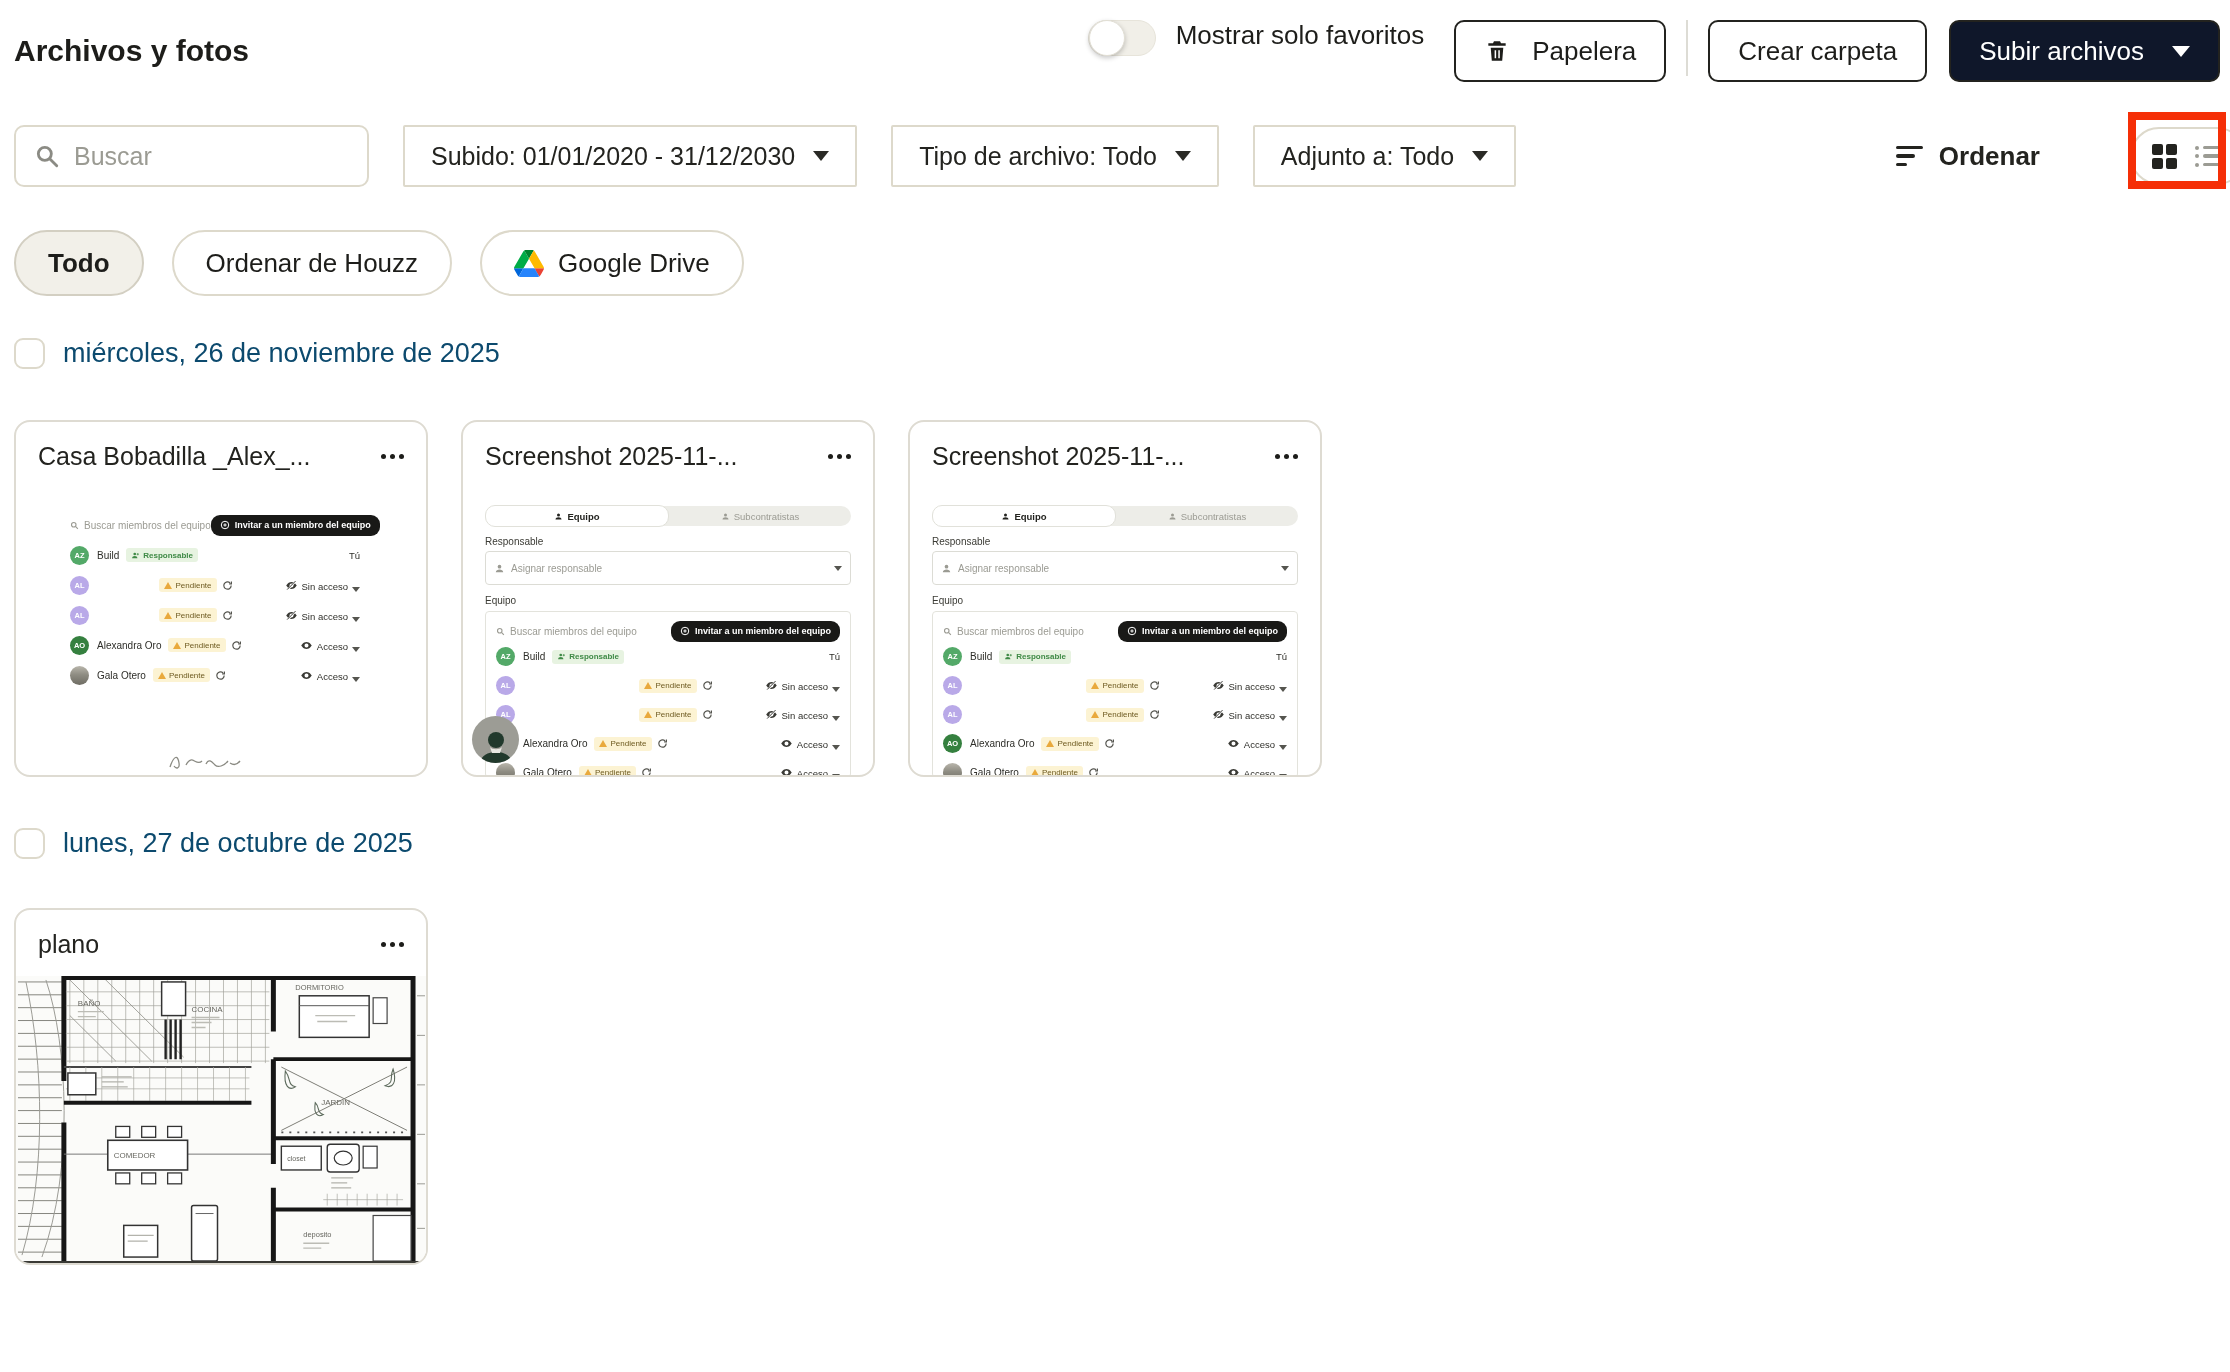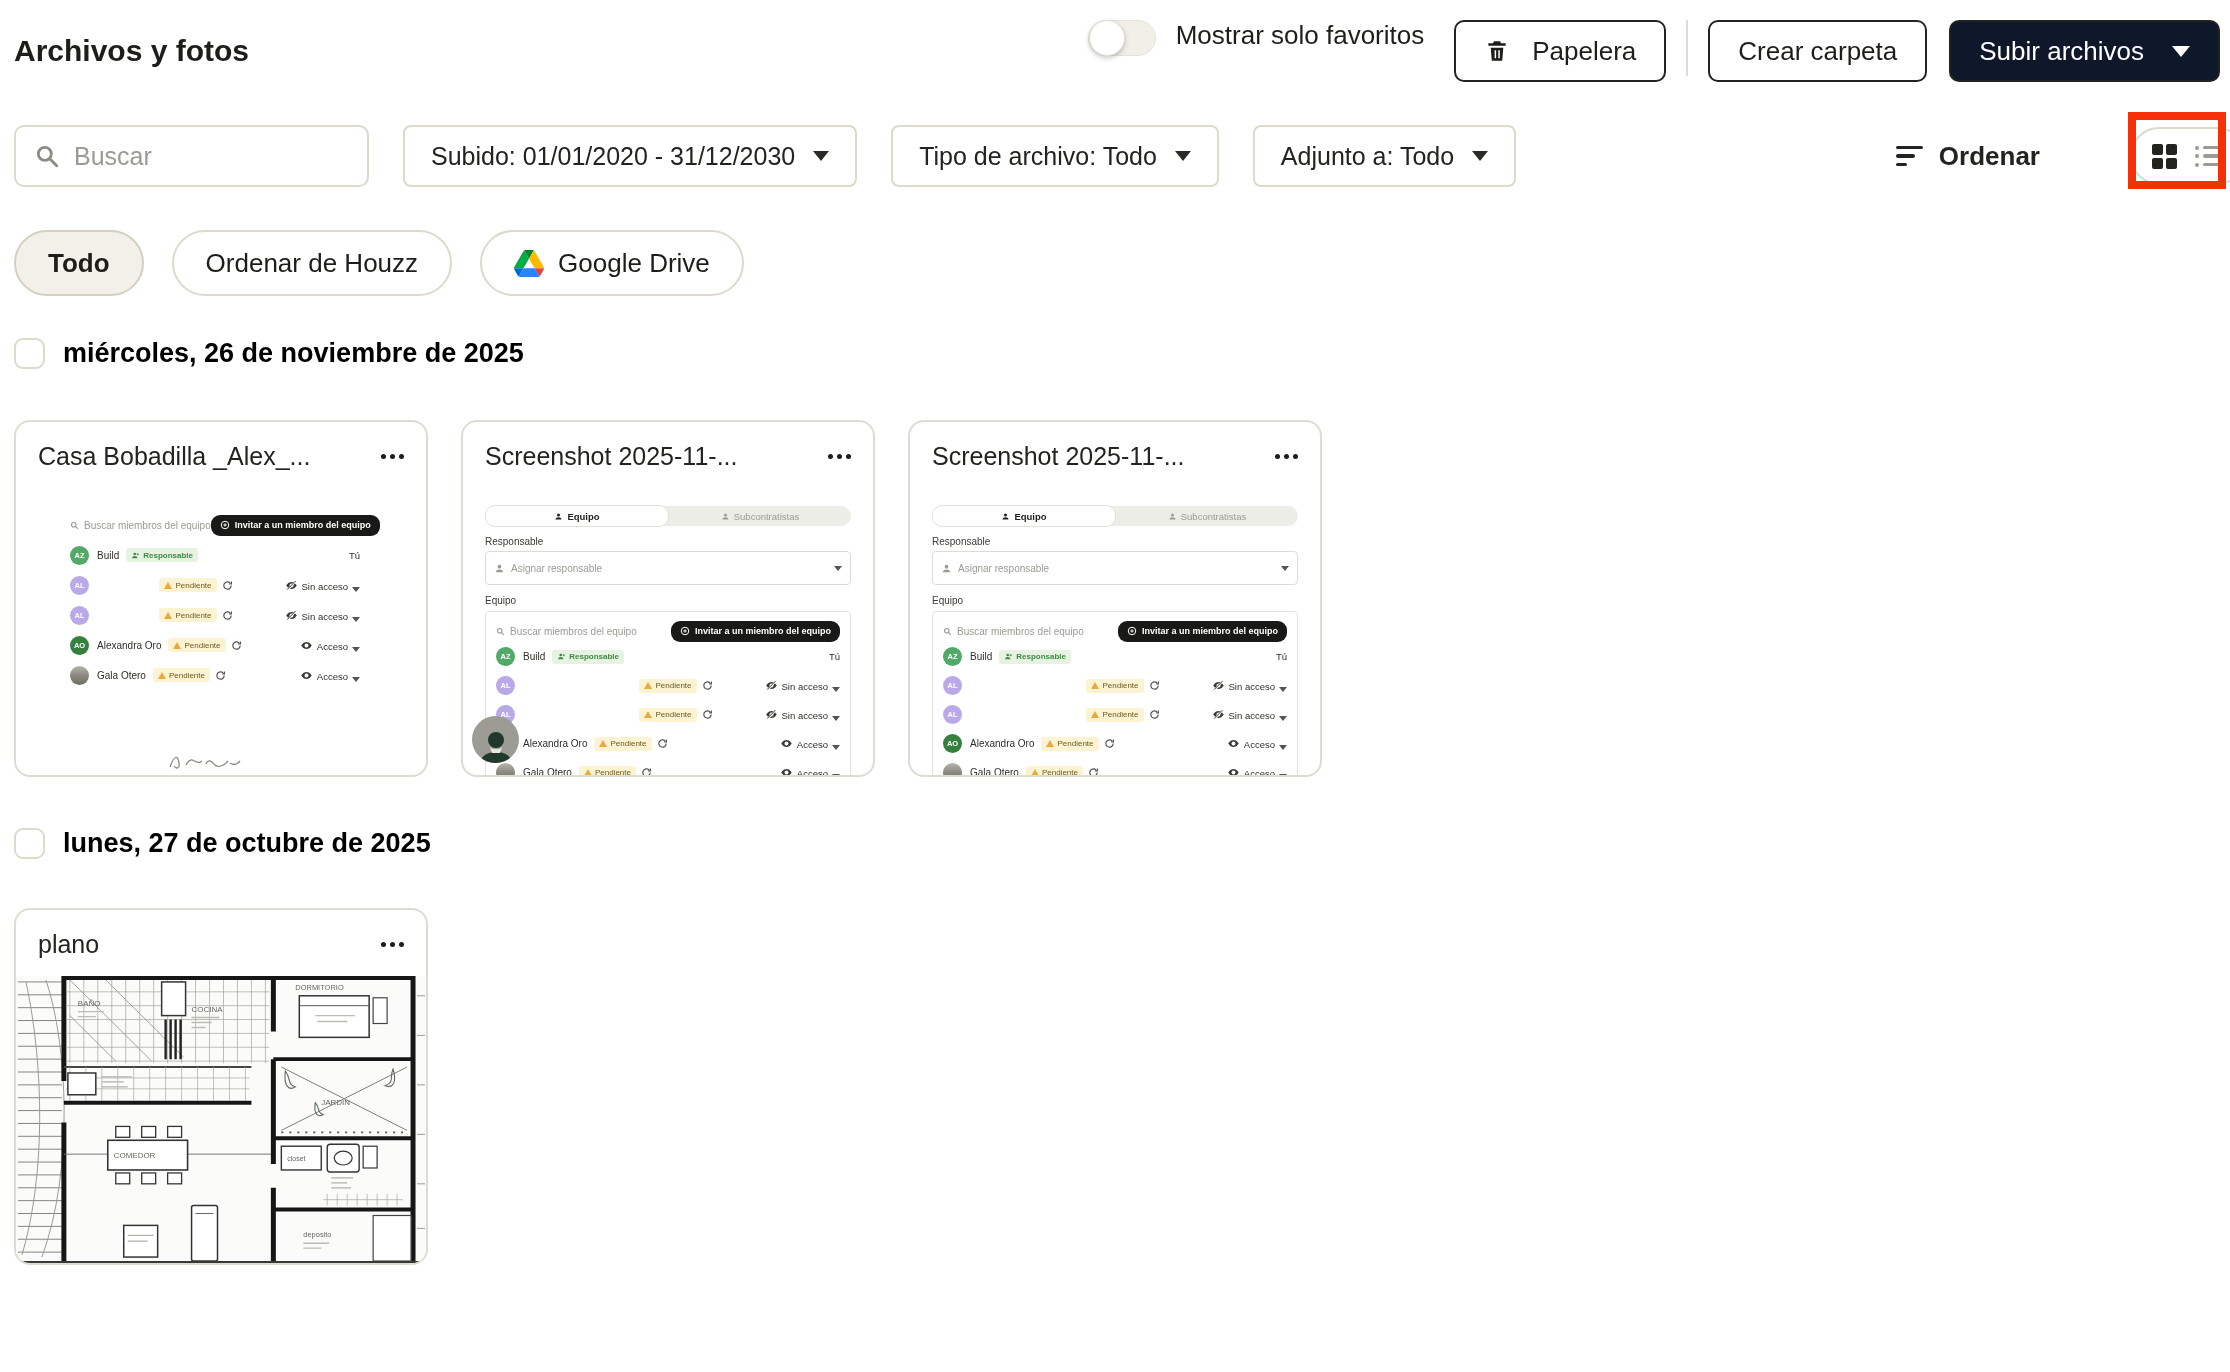--- a/index.html
+++ b/index.html
@@ -20,21 +20,21 @@
   .btn .tr-ic{width:26px;height:26px;display:inline-flex;}
   .caret-dn{width:0;height:0;border-left:9px solid transparent;border-right:9px solid transparent;border-top:11px solid #2a2a26;display:inline-block;}
   .caret-dn.white{border-top-color:#fff;margin-left:6px;}
 
   
   .filterbar{position:absolute;top:125px;left:14px;right:0;height:62px;display:flex;align-items:center;gap:34px;}
   .search-box{width:355px;height:62px;border:2px solid #ddd9cb;border-radius:10px;display:flex;align-items:center;padding:0 18px;gap:12px;box-sizing:border-box;background:#fff;}
   .search-box svg{flex:none;}
   .search-box input{border:none;outline:none;font-size:25px;color:#2a2a26;width:100%;font-family:inherit;background:transparent;}
   .search-box input::placeholder{color:#9b9b93;}
-  .dd{height:62px;border:2px solid #ddd9cb;border-radius:8px;display:flex;align-items:center;gap:18px;padding:0 26px;font-size:25px;color:#23231f;background:#fff;cursor:pointer;box-sizing:border-box;white-space:nowrap;}
+  .dd{height:62px;border:2px solid #ddd9cb;border-radius:2px;display:flex;align-items:center;gap:18px;padding:0 26px;font-size:25px;color:#23231f;background:#fff;cursor:pointer;box-sizing:border-box;white-space:nowrap;}
   .dd .caret-dn{border-left-width:8px;border-right-width:8px;border-top-width:10px;}
   .sort-group{margin-left:auto;display:flex;align-items:center;gap:16px;cursor:pointer;}
   .sort-icon{display:inline-flex;flex-direction:column;gap:5px;}
   .sort-icon i{display:block;height:3.5px;background:#23231f;border-radius:2px;}
   .sort-icon i:nth-child(1){width:27px;}.sort-icon i:nth-child(2){width:19px;}.sort-icon i:nth-child(3){width:11px;}
   .sort-label{font-size:26px;font-weight:600;color:#23231f;}
   .view-toggle{margin-left:56px;margin-right:-16px;width:116px;height:58px;border:2px solid #ddd9cb;border-radius:29px;display:flex;align-items:center;gap:18px;padding-left:20px;background:#fff;box-sizing:border-box;flex:none;}
   .grid-ic{display:grid;grid-template-columns:11px 11px;grid-template-rows:11px 11px;gap:3px;cursor:pointer;}
   .grid-ic i{background:#23231f;border-radius:2px;}
   .list-ic{display:flex;flex-direction:column;gap:4.5px;cursor:pointer;}
@@ -47,21 +47,21 @@
   .chips{position:absolute;top:230px;left:14px;display:flex;gap:28px;align-items:center;}
   .chip{height:66px;border:2px solid #ddd9cb;border-radius:33px;background:#fff;display:flex;align-items:center;gap:14px;padding:14px 32px;font-size:26px;color:#1d1d1a;cursor:pointer;box-sizing:border-box;font-weight:500;}
   .chip.selected{background:#f2f0e9;border-color:#d3cfc2;font-weight:600;}
   .chip .gdrive{width:30px;height:27px;}
 
   
   .section-head{display:flex;align-items:center;gap:18px;}
   .sec1{position:absolute;top:338px;left:14px;}
   .sec2{position:absolute;top:828px;left:14px;}
   .checkbox{width:31px;height:31px;border:2px solid #ddd9cb;border-radius:9px;background:#fff;cursor:pointer;box-sizing:border-box;}
-  .date-label{font-size:27px;font-weight:700;color:#000000;}
+  .date-label{font-size:27px;font-weight:400;color:#0c4a6e;}
 
   
   .cards-row1{position:absolute;top:420px;left:14px;display:flex;gap:33px;}
   .cards-row2{position:absolute;top:908px;left:14px;display:flex;}
   .card{width:414px;height:357px;border:2px solid #dedbd2;border-radius:16px;background:#fff;position:relative;overflow:hidden;box-sizing:border-box;cursor:pointer;}
   .card-head{display:flex;align-items:center;padding:20px 20px 0 22px;}
   .card-title{font-size:25px;color:#23231f;white-space:nowrap;overflow:hidden;}
   .dots{margin-left:auto;display:flex;gap:4px;cursor:pointer;padding:6px 2px;flex:none;}
   .dots i{width:5px;height:5px;border-radius:50%;background:#1d1d1a;}
 

